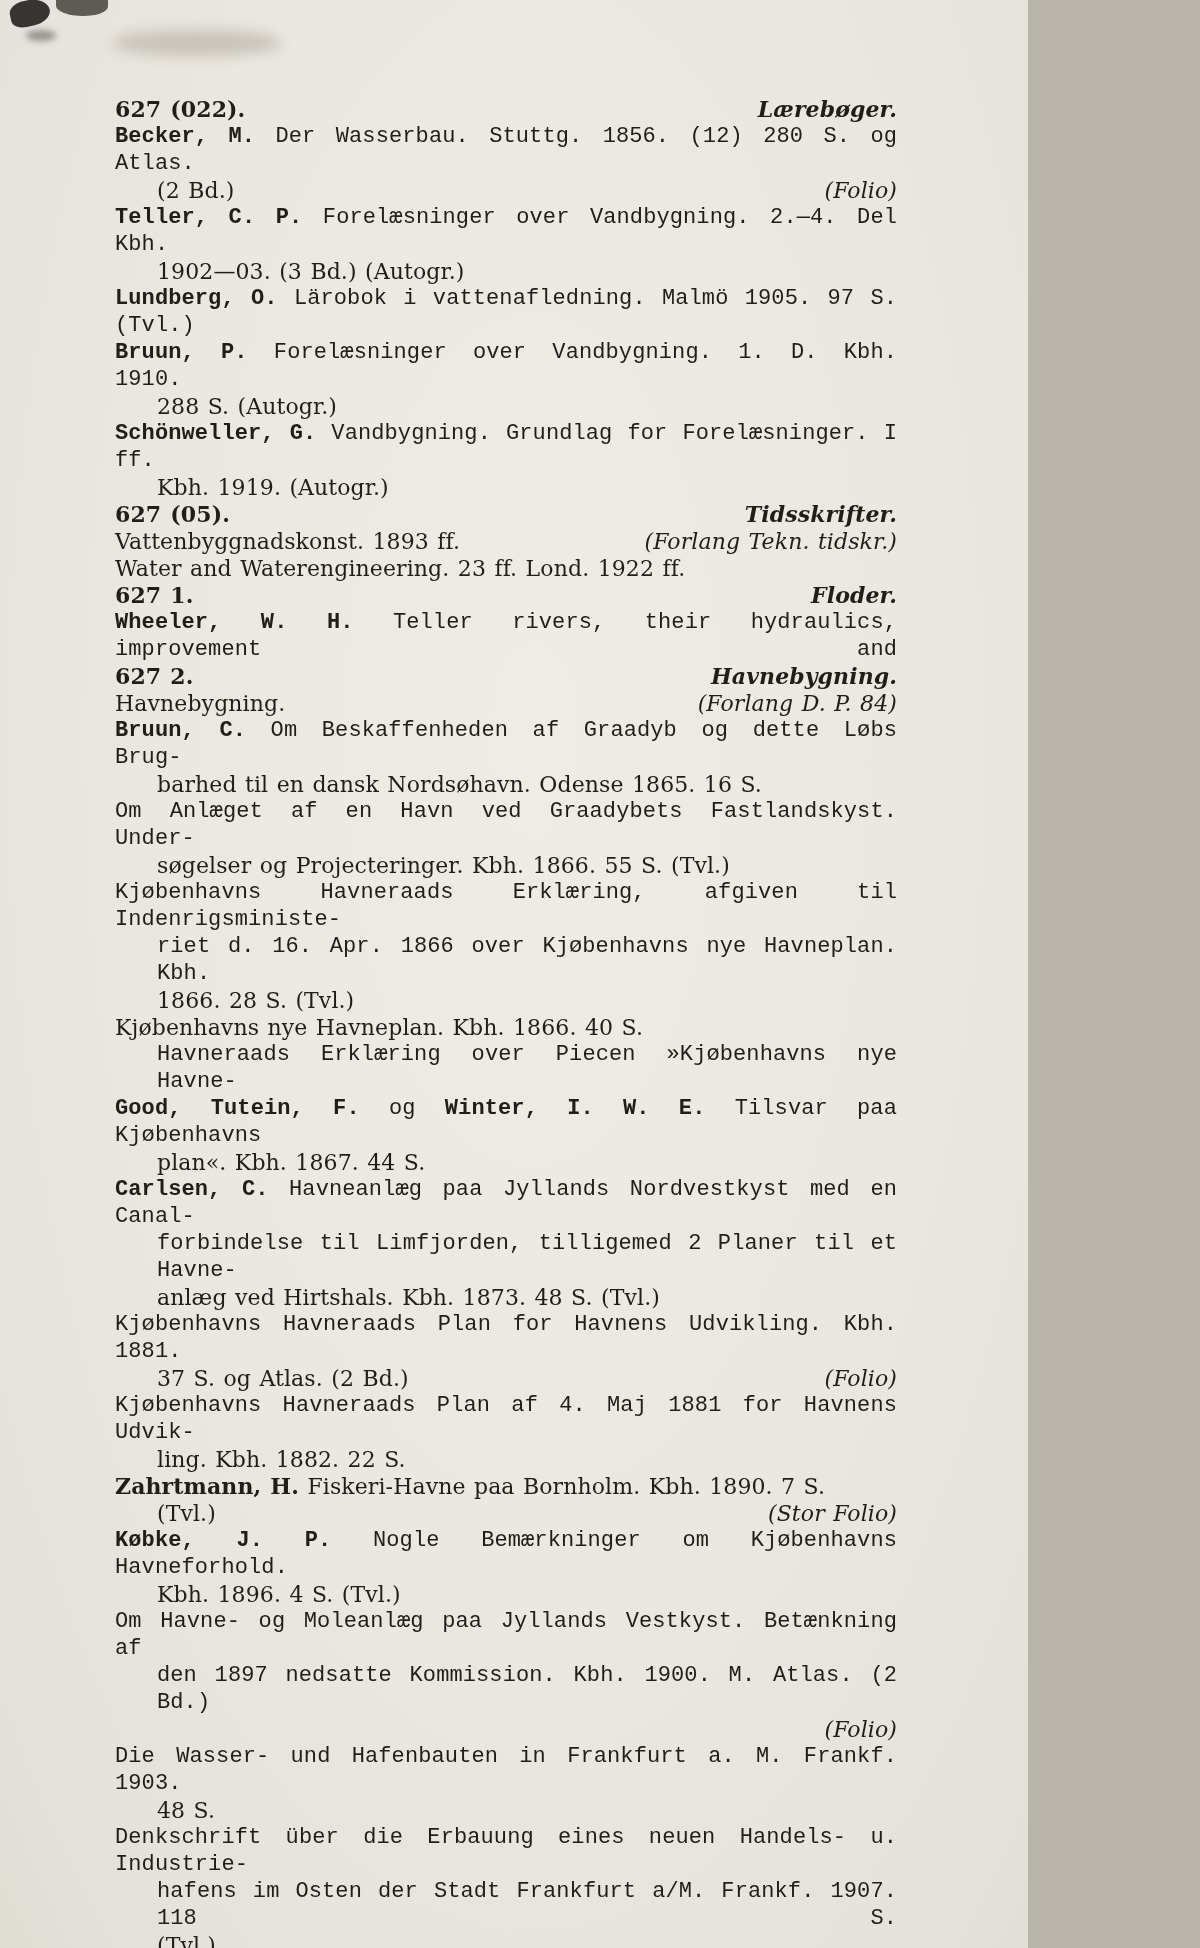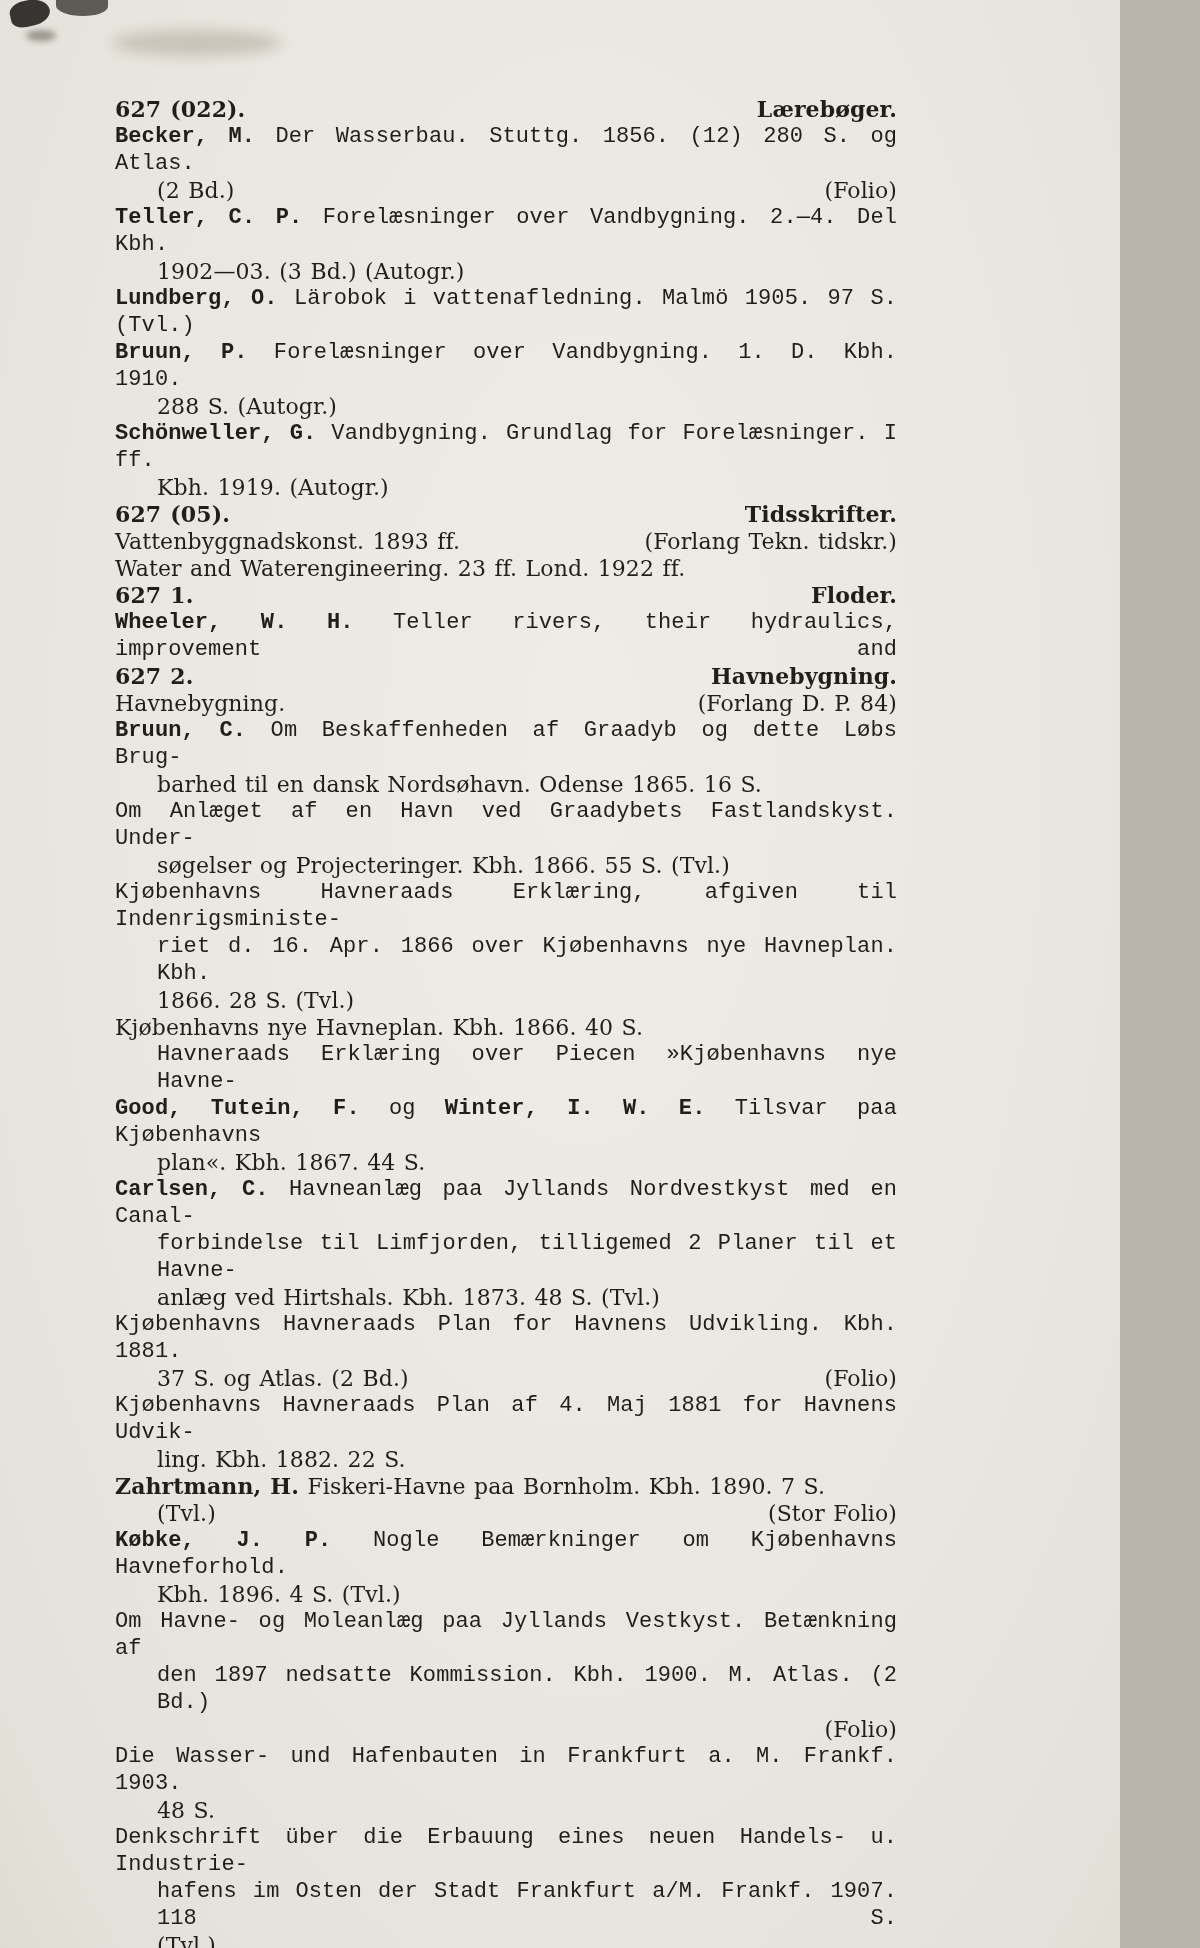--- a/index.html
+++ b/index.html
@@ -1,39 +1,39 @@
 <!DOCTYPE html>
 <html><head>
 <meta charset="utf-8">
 <style>
   * { margin:0; padding:0; box-sizing:border-box; }
   html,body { width:1200px; height:1948px; }
   body { font-family:"DejaVu Serif","Liberation Serif",serif; background:#b8b4ac; }
   .paper {
-    position:absolute; left:0; top:0; width:1120px; height:1948px; overflow:hidden;
+    position:absolute; left:0; top:0; width:1028px; height:1948px; overflow:hidden;
     background: radial-gradient(ellipse at 52% 38%, #efece6 0%, #eae7e1 55%, #e4e1da 90%, #dfdcd4 100%);
     color:#211e1a;
   }
   
   .artifact { position:absolute; }
   .a1 { left:10px; top:0; width:40px; height:26px; background:#23211e; border-radius:45% 60% 55% 40%; transform:rotate(-12deg); opacity:.9; }
   .a2 { left:56px; top:-4px; width:52px; height:20px; background:#3c3832; border-radius:0 0 55% 60%; opacity:.8; }
   .a3 { left:112px; top:30px; width:170px; height:26px; background:#c7c1b6; border-radius:50%; filter:blur(7px); opacity:.95; }
   .a4 { left:26px; top:30px; width:30px; height:11px; background:#59534b; border-radius:50%; filter:blur(3px); opacity:.55; }
 
   .text-block {
     position:absolute; left:115px; top:96px; width:782px;
     font-size:22px; line-height:27px;
   }
   .line { min-height:27px; word-spacing:0.06em; letter-spacing:0.1px; }
   .b { font-weight:bold; }
   .line.ind { padding-left:42px; }
   .line.j { text-align:justify; text-align-last:justify;font-family:Liberation Mono, monospace; }
   .line.split { display:flex; justify-content:space-between; align-items:baseline; }
-  .line .right { text-align:right; white-space:nowrap; }
+  .line .right { text-align:right; white-space:nowrap;font-style:italic; }
   .page-number { margin-top:8px; text-align:center; letter-spacing:1.5px; font-size:22px; }
 </style>
 </head>
 <body>
 
 <div class="paper">
   <div class="artifact a1"></div>
   <div class="artifact a2"></div>
   <div class="artifact a3"></div>
   <div class="artifact a4"></div>

